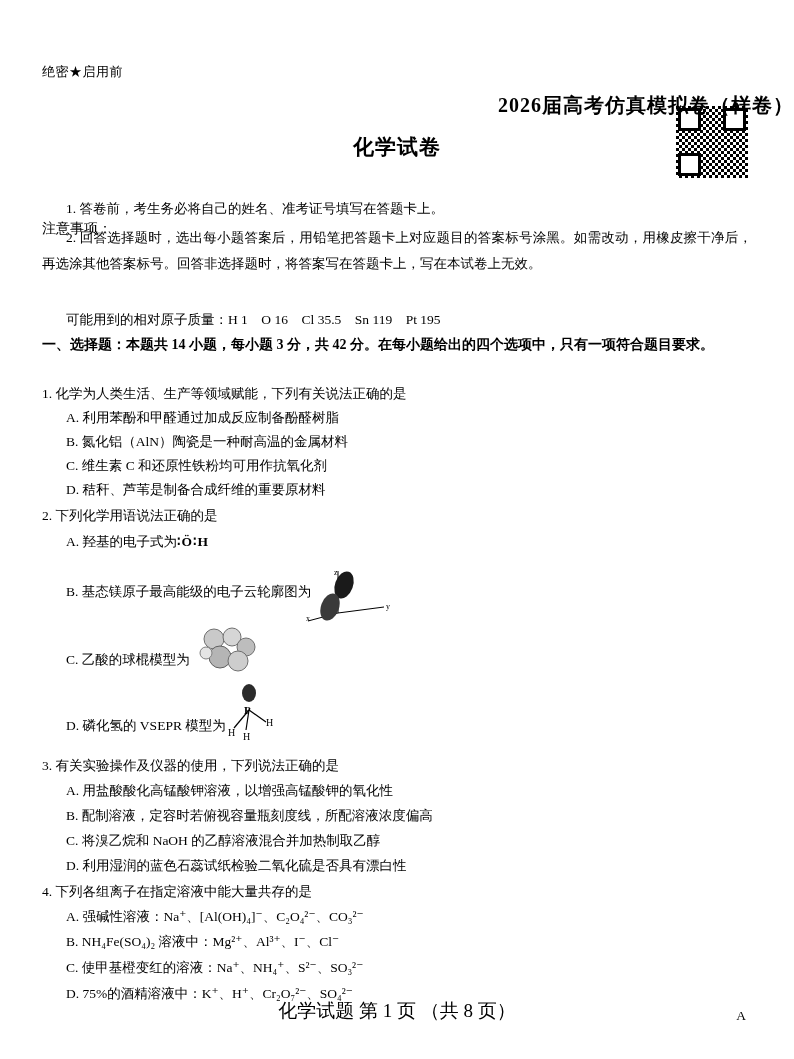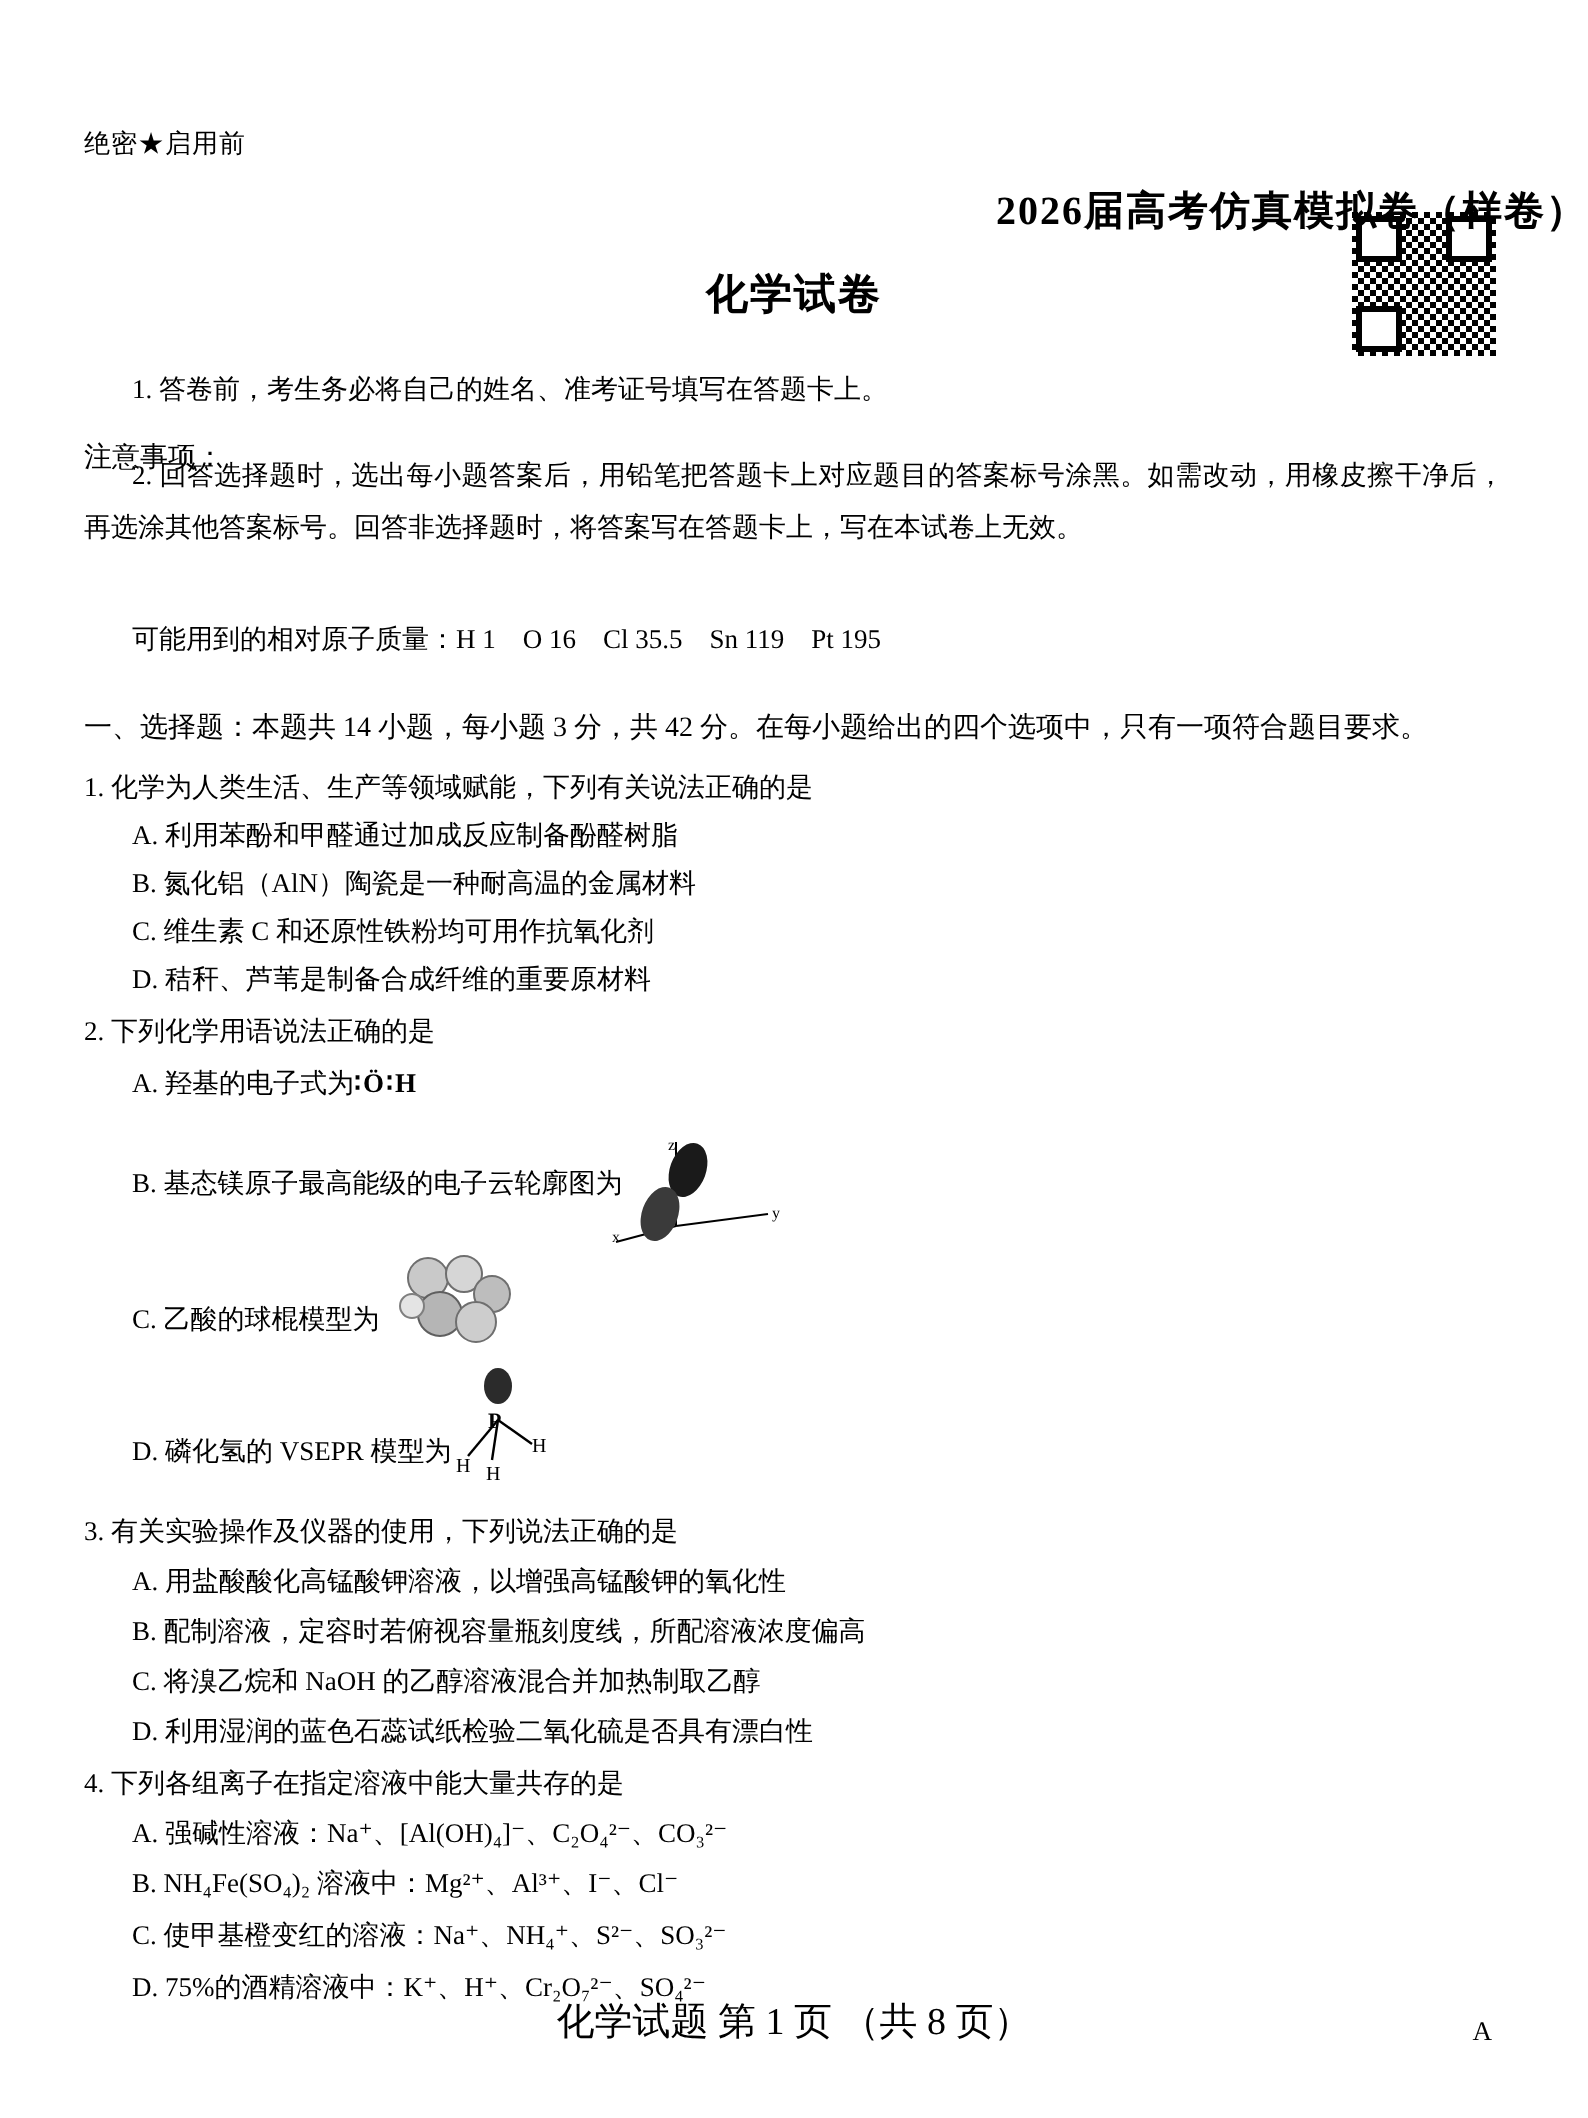--- a/index.html
+++ b/index.html
@@ -90,31 +90,31 @@
     margin-top: 45px;
   }
   .note {
     position: absolute;
     left: 42px;
     width: 710px;
     font-size: 13.5px;
     line-height: 26px;
     text-align: justify;
   }
-  .note.n1 { top: 182px; text-indent: 24px; }
+  .note.n1 { top: 196px; text-indent: 24px; }
   .note.n2 { top: 225px; text-indent: 24px; }
   .note.n3 { top: 279px; text-indent: 24px; }
   .note.n4 { top: 307px; text-indent: 24px; }
   .section-head {
     position: absolute;
     left: 42px;
-    top: 355px;
+    top: 336px;
     width: 710px;
     font-size: 14px;
-    font-weight: normal;
+    font-weight: bold;
   }
   .q {
     position: absolute;
     left: 42px;
     width: 710px;
     font-size: 13.5px;
     line-height: 24px;
   }
   .opt {
     position: absolute;

